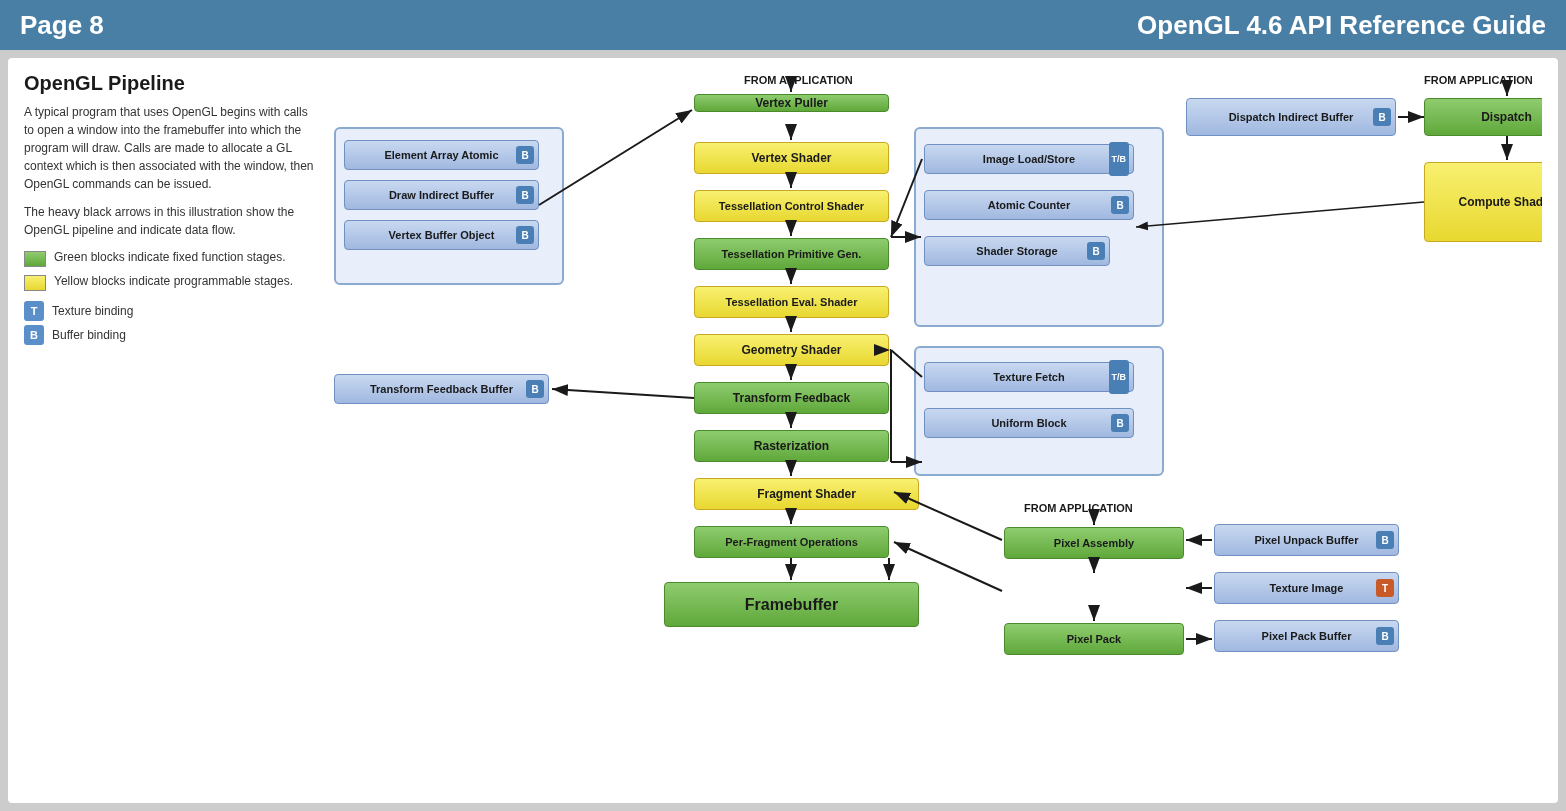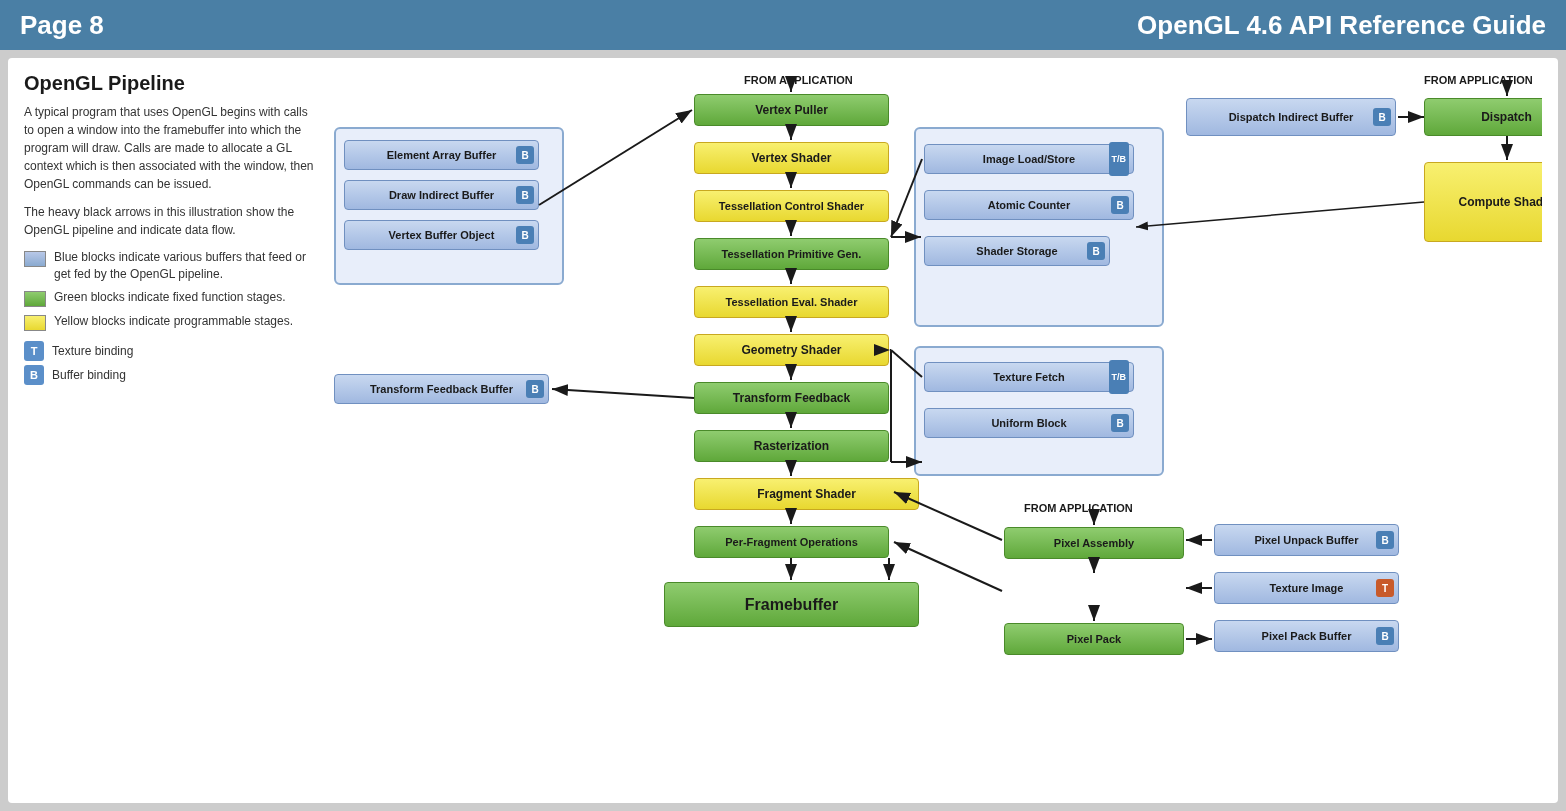--- a/index.html
+++ b/index.html
@@ -186,24 +186,20 @@
 </div>
 
 <div class="main-content">
   <div class="left-panel">
     <h2>OpenGL Pipeline</h2>
     <p>A typical program that uses OpenGL begins with calls to open a window into the framebuffer into which the program will draw. Calls are made to allocate a GL context which is then associated with the window, then OpenGL commands can be issued.</p>
     <p>The heavy black arrows in this illustration show the OpenGL pipeline and indicate data flow.</p>
 
     <div class="legend-items">
       <div class="legend-item">
-        <div class="legend-box blue"></div>
-        <span class="legend-text">Blue blocks indicate various buffers that feed or get fed by the OpenGL pipeline.</span>
-      </div>
-      <div class="legend-item">
         <div class="legend-box green"></div>
         <span class="legend-text">Green blocks indicate fixed function stages.</span>
       </div>
       <div class="legend-item">
         <div class="legend-box yellow"></div>
         <span class="legend-text">Yellow blocks indicate programmable stages.</span>
       </div>
     </div>
 
     <div style="margin-top:10px;">
@@ -217,21 +213,21 @@
       </div>
     </div>
   </div>
 
   <div class="diagram">
 
     <div class="label-from-app" style="left:420px;top:2px;">FROM APPLICATION</div>
     <div class="label-from-app" style="left:1100px;top:2px;">FROM APPLICATION</div>
     <div class="label-from-app" style="left:700px;top:430px;">FROM APPLICATION</div>
 
-    <div class="box green-box" style="left:370px;top:22px;width:195px;height:32px;text-align:right;">
+    <div class="box green-box" style="left:370px;top:22px;width:195px;height:18px;text-align:right;">
       <span>Vertex Puller</span>
     </div>
 
     <div class="box yellow-box" style="left:370px;top:70px;width:195px;height:32px;">
       <span>Vertex Shader</span>
     </div>
 
     <div class="box yellow-box" style="left:370px;top:118px;width:195px;height:32px;text-align:center;">
       <span style="font-size:11px;">Tessellation Control Shader</span>
     </div>
@@ -264,21 +260,21 @@
       <span style="font-size:11px;">Per-Fragment Operations</span>
     </div>
 
     <div class="box green-box" style="left:340px;top:510px;width:255px;height:45px;font-size:16px;font-weight:bold;">
       <span>Framebuffer</span>
     </div>
 
     <div class="box blue-group" style="left:10px;top:55px;width:230px;height:158px;"></div>
 
     <div class="box blue-box" style="left:20px;top:68px;width:195px;height:30px;position:absolute;">
-      <span style="font-size:11px;">Element Array Buffer</span>
+      <span style="font-size:11px;">Element Array Atomic</span>
       <div class="badge-in-box">B</div>
     </div>
 
     <div class="box blue-box" style="left:20px;top:108px;width:195px;height:30px;position:absolute;">
       <span style="font-size:11px;">Draw Indirect Buffer</span>
       <div class="badge-in-box">B</div>
     </div>
 
     <div class="box blue-box" style="left:20px;top:148px;width:195px;height:30px;position:absolute;">
       <span style="font-size:11px;">Vertex Buffer Object</span>

